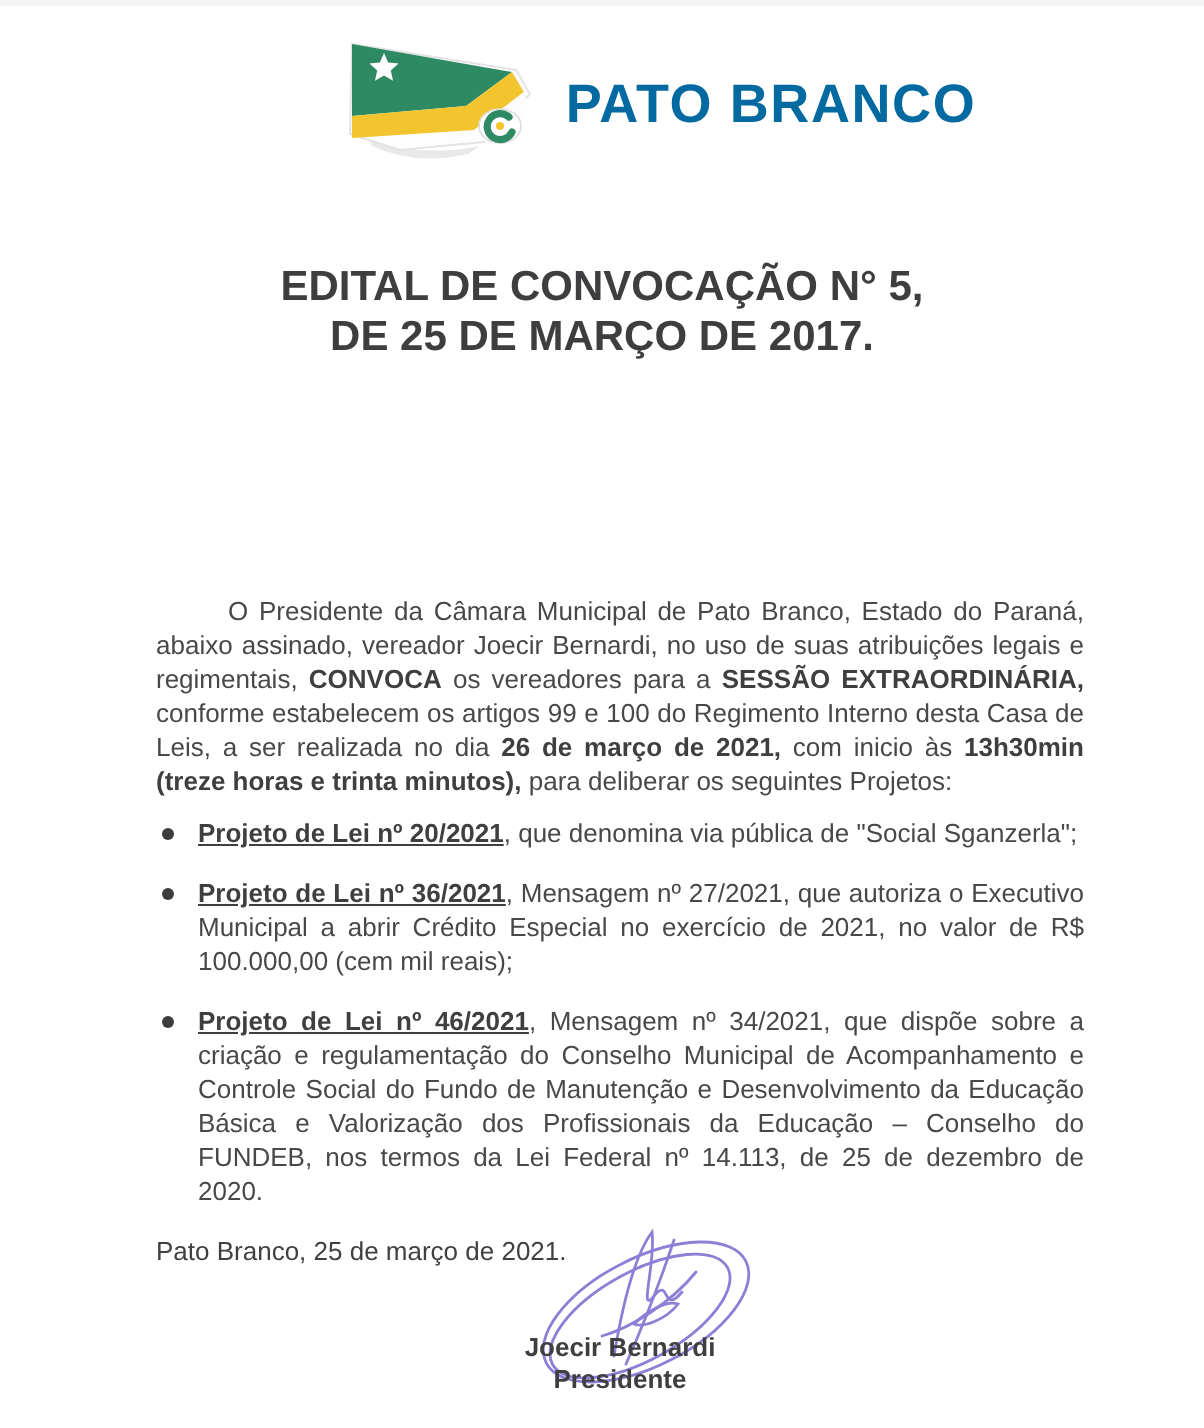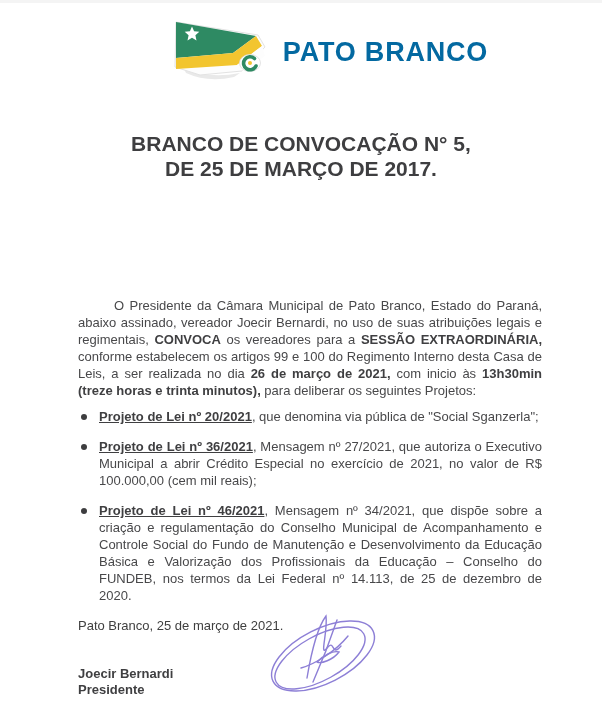--- a/index.html
+++ b/index.html
@@ -28,21 +28,21 @@
   .intro b{color:#3f3f41;}
   .projects{list-style:none;margin:9px 0 0 0;padding:0;}
   .projects li{
     position:relative;padding-left:21px;margin-bottom:13px;
     font-size:13px;line-height:17px;text-align:justify;color:#48484a;
   }
   .bullet{position:absolute;left:3px;top:5.5px;width:6px;height:6px;border-radius:50%;background:#3d3d3f;}
   .lead{font-weight:bold;text-decoration:underline;color:#3f3f41;}
   .dateline{margin:6px 0 0 0;font-size:13px;line-height:17px;text-align:left;color:#404040;}
   
-  .sign-block{position:absolute;top:600px;left:78px;right:60px;text-align:left;}
+  .sign-block{position:absolute;top:600px;left:78px;right:60px;text-align:center;}
   .sig-scribble{position:absolute;left:50%;top:6px;transform:translateX(-42%);}
   .sig-name{position:relative;margin-top:66px;font-size:13px;font-weight:bold;color:#3f3f41;line-height:16px;}
   .sig-role{position:relative;font-size:13px;font-weight:bold;color:#3f3f41;line-height:16px;}
 </style>
 </head>
 <body>
 
 <div class="top-strip"></div>
 
 <header class="letterhead">
@@ -65,21 +65,21 @@
       <path d="M86,53 a6.5,6.5 0 1 1 -1.5,-7.5" fill="none" stroke="#2e8a63" stroke-width="3.6" stroke-linecap="round"></path>
       <circle cx="80" cy="50" r="2" fill="#f2c52f"></circle>
     </svg>
   </span>
   <div class="org">
     <div class="org-bottom">PATO BRANCO</div>
   </div>
 </header>
 
 <div class="doc-title">
-  <div>BRANCO DE CONVOCAÇÃO N° 5,</div>
+  <div>EDITAL DE CONVOCAÇÃO N° 5,</div>
   <div>DE 25 DE MARÇO DE 2017.</div>
 </div>
 
 <div class="content">
 
   <p class="intro"><span>O Presidente da Câmara Municipal de Pato Branco, Estado do Paraná, abaixo assinado, vereador Joecir Bernardi, no uso de suas atribuições legais e regimentais, </span><b>CONVOCA</b><span> os vereadores para a </span><b>SESSÃO EXTRAORDINÁRIA,</b><span> conforme estabelecem os artigos 99 e 100 do Regimento Interno desta Casa de Leis, a ser realizada no dia </span><b>26 de março de 2021,</b><span> com inicio às </span><b>13h30min (treze horas e trinta minutos),</b><span> para deliberar os seguintes Projetos:</span></p>
 
   <ul class="projects">
     <li>
       <span class="bullet"></span><span class="lead">Projeto de Lei nº 20/2021</span><span>, que denomina via pública de "Social Sganzerla";</span>

